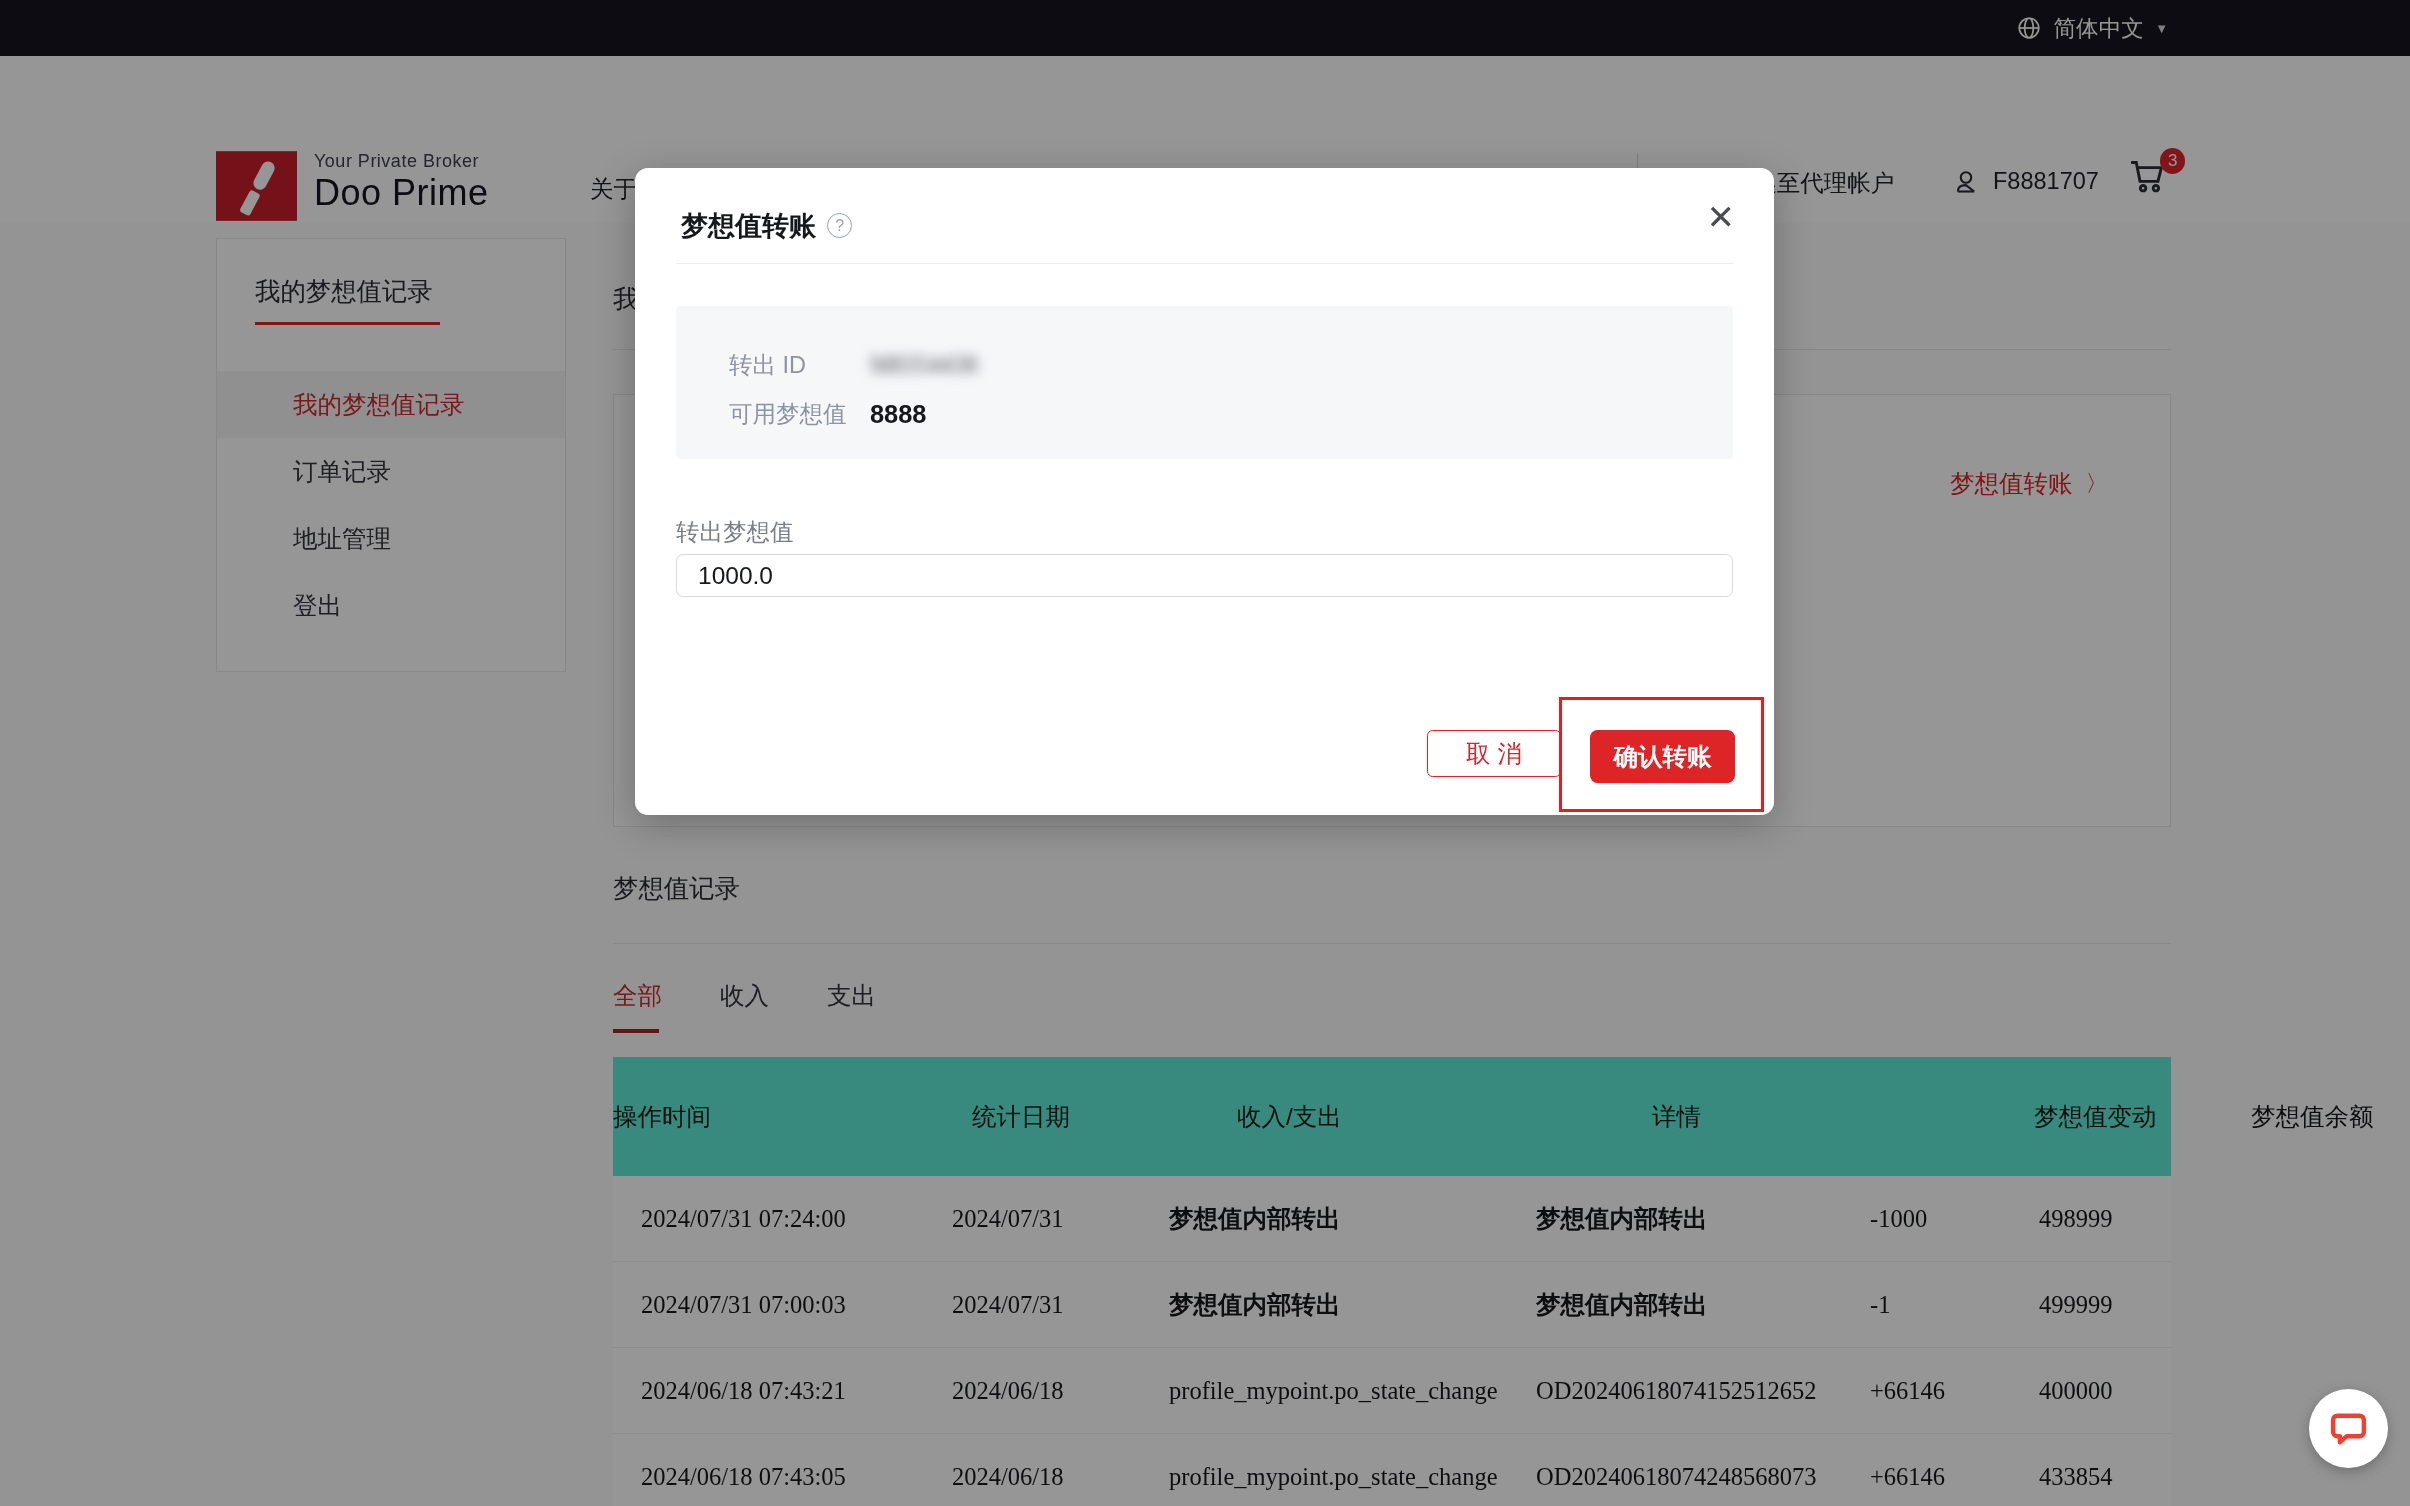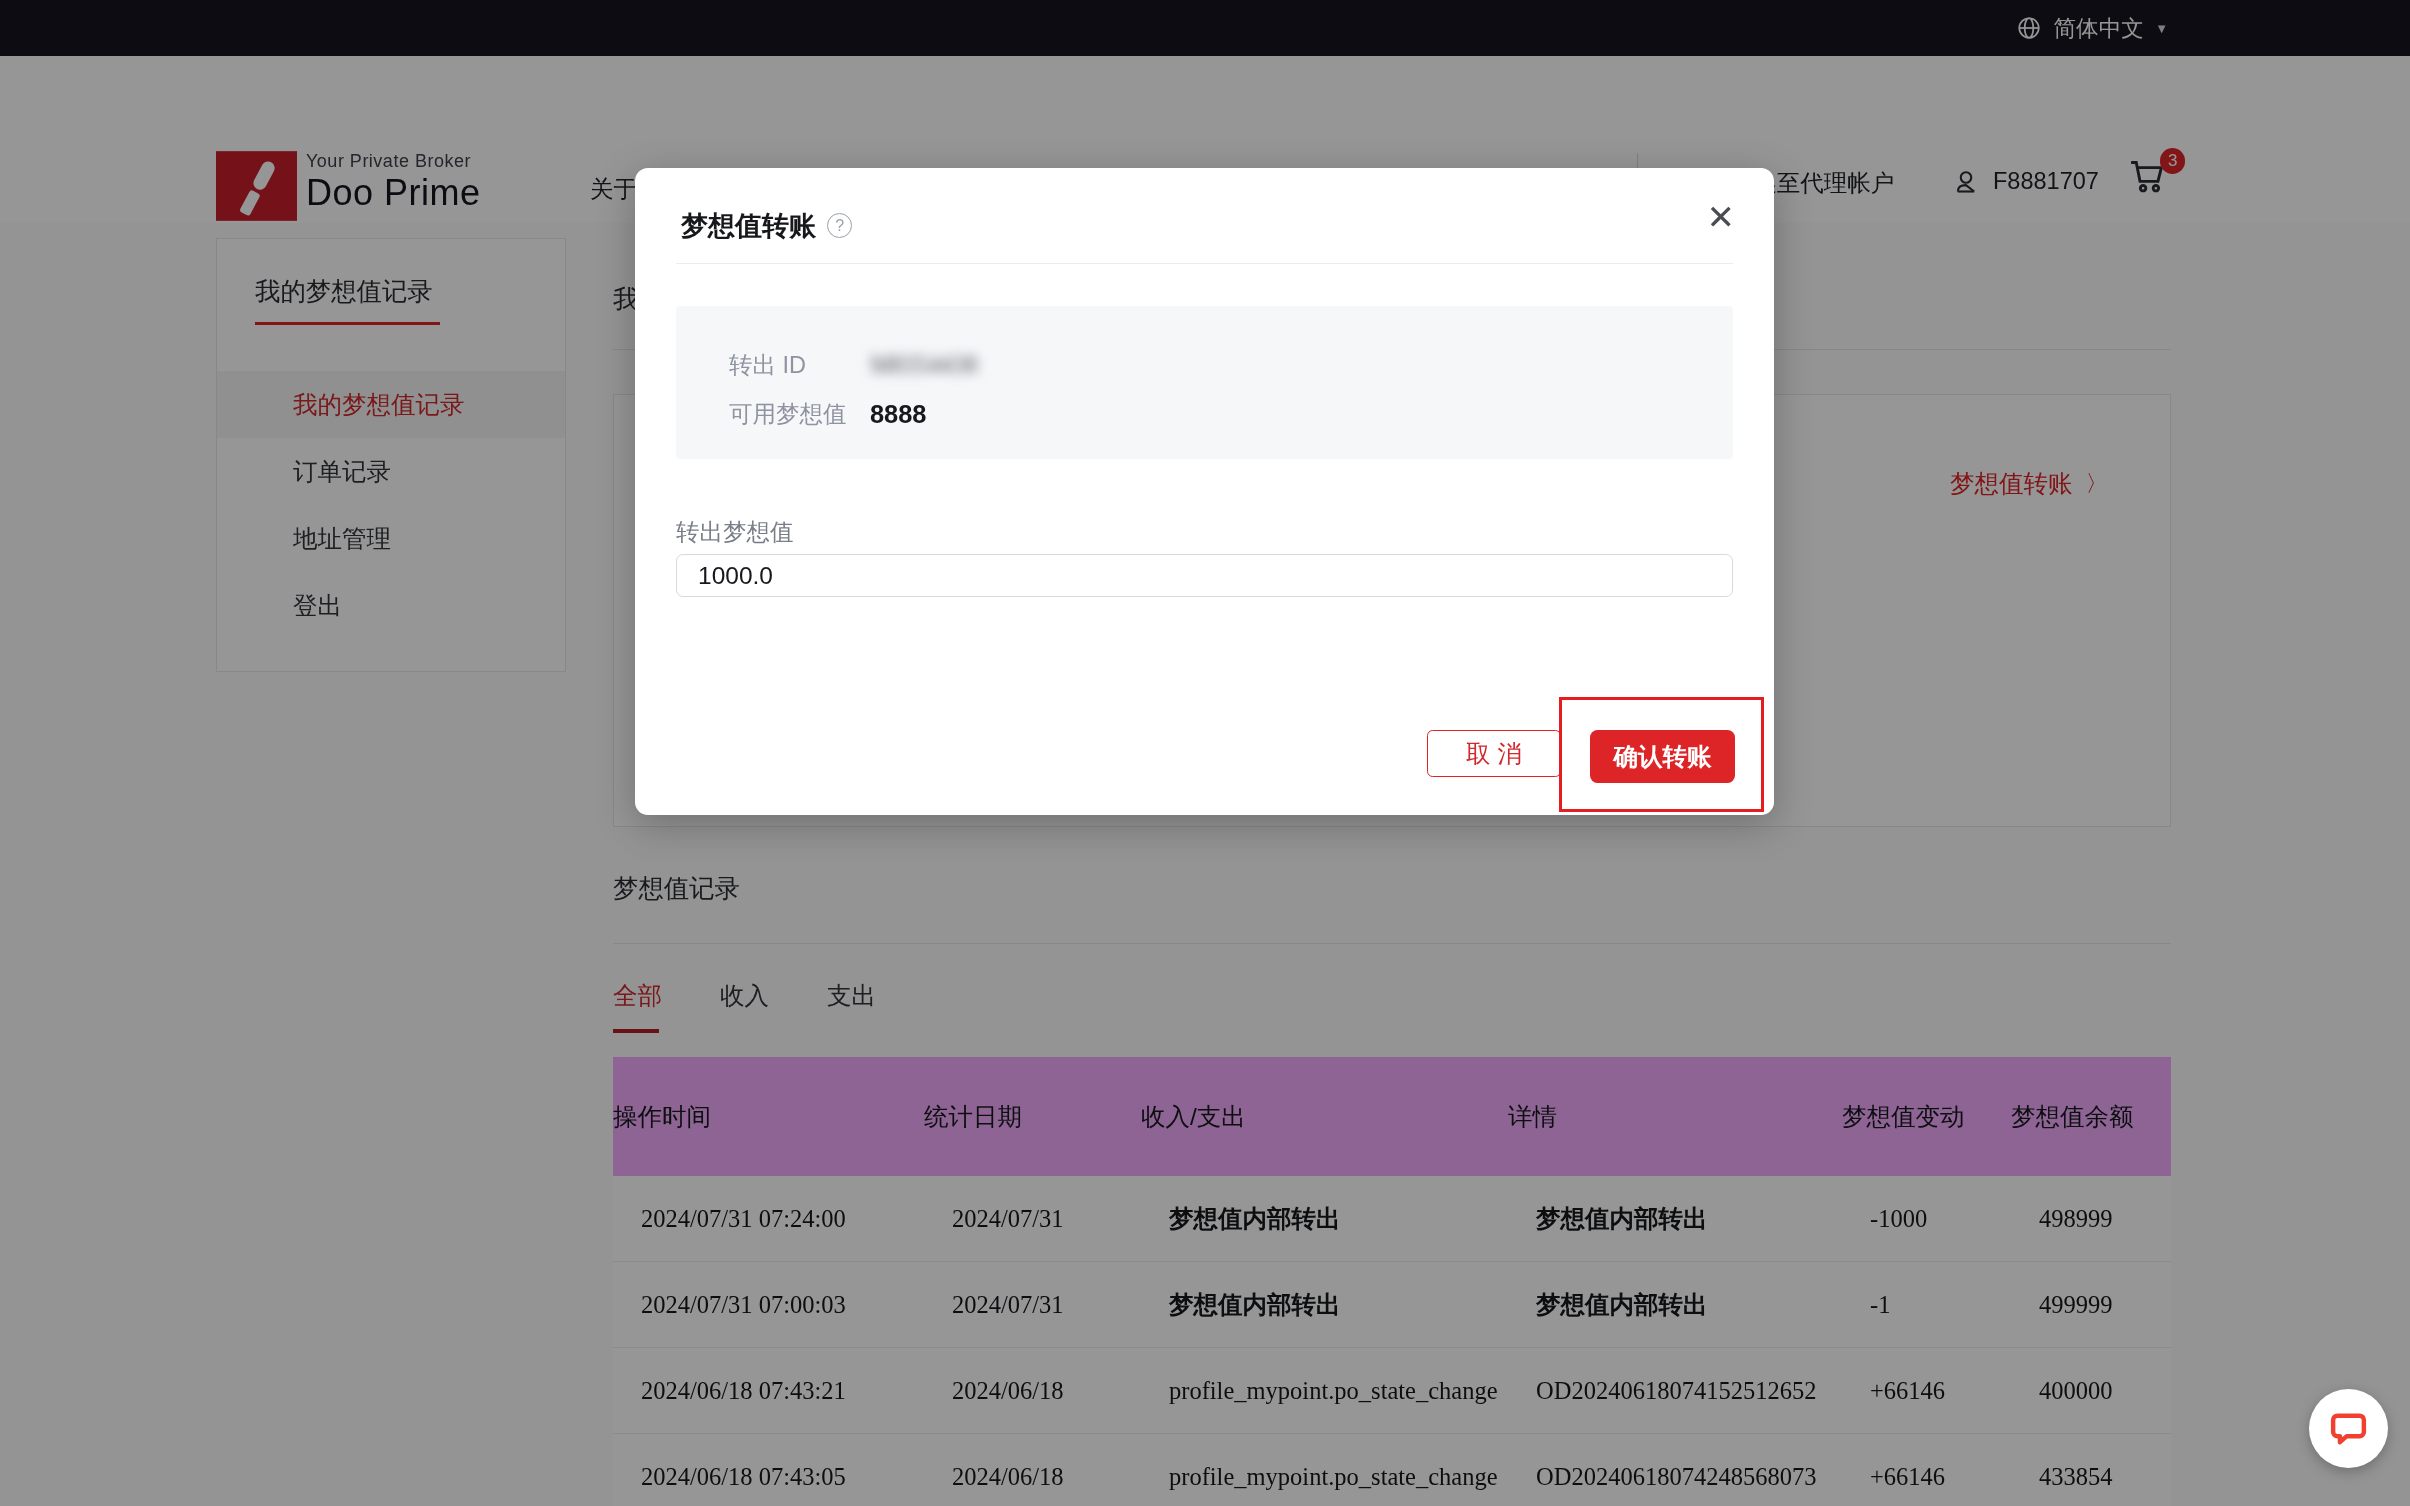--- a/index.html
+++ b/index.html
@@ -9,21 +9,21 @@
 
   
   .topbar { position:absolute; left:0; top:0; width:2411px; height:56px;
             background:#16161f; display:flex; align-items:center;
             justify-content:flex-end; padding-right:243px; color:#fff; }
   .lang { display:flex; align-items:center; gap:11.3px; font-size:22.6px; cursor:pointer; }
   .lang .caret { font-size:13px; color:#d6d6dc; }
 
   
   .header { position:absolute; left:0; top:56px; width:2411px; height:167px; background:#ffffff; }
-  .logo { position:absolute; left:216px; top:95px; display:flex; gap:9px; }
+  .logo { position:absolute; left:216px; top:95px; display:flex; gap:17px; }
   .logo-text .tagline { font-size:18px; color:#40424c; letter-spacing:0.5px; }
   .logo-text .brand { font-size:36px; font-weight:normal; color:#16161f; letter-spacing:0.5px; }
   .nav-item { position:absolute; top:117px; font-size:23.5px; color:#1f2127; cursor:pointer; }
   .search-wrap { position:absolute; left:1299px; top:102px; width:301px; height:55px;
                  display:flex; align-items:center; justify-content:space-between; }
   .search-input { border:none; outline:none; background:transparent; width:245px;
                   font-size:22.6px; color:#333; font-family:"Liberation Sans",sans-serif; }
   .search-input::placeholder { color:#9aa0a6; }
   .hdr-divider { position:absolute; left:1637px; top:97px; width:0.9px; height:64px; background:#dcdcdc; }
   .hdr-group { position:absolute; display:flex; align-items:center; gap:13px;
@@ -55,21 +55,21 @@
 
   .records-title { position:absolute; left:613px; top:872px; font-size:25.4px; color:#2b2d33; }
   .records-divider { position:absolute; left:613px; top:943px; width:1558px; height:0.9px; background:#e6e6e8; }
   .tabs { position:absolute; left:613px; top:979px; display:flex; gap:58px; }
   .tab { font-size:24.5px; color:#33353c; padding-bottom:21px; position:relative; cursor:pointer; }
   .tab.active { color:#d0292d; }
   .tab.active::after { content:""; position:absolute; left:0; bottom:0; width:46px; height:3.8px; background:#b32024; }
 
   .table { position:absolute; left:613px; top:1057px; width:1558px; }
   .trow { display:grid; grid-template-columns:311px 217px 367px 334px 169px 160px; align-items:center; }
-  .thead { background:#f0abfc; color:#fff; min-height:119px; }
+  .thead { background:#5eead4; color:#fff; min-height:119px;gap:48px; }
   .thead .tcell { font-size:24.5px; line-height:1.45; padding:22.6px 9.4px 22.6px 0; }
   .tbody-row { min-height:86px; border-bottom:0.9px solid #ececee; background:#fff; }
   .tcell { padding-left:28px; font-size:24.5px; color:#17181c; }
   .serif { font-family:"Liberation Serif", serif; }
   .zh-bold { font-weight:bold; }
 
   
   .overlay { position:absolute; left:0; top:0; width:2411px; height:1507px;
              background:rgba(0,0,0,0.41); z-index:10; }
 

